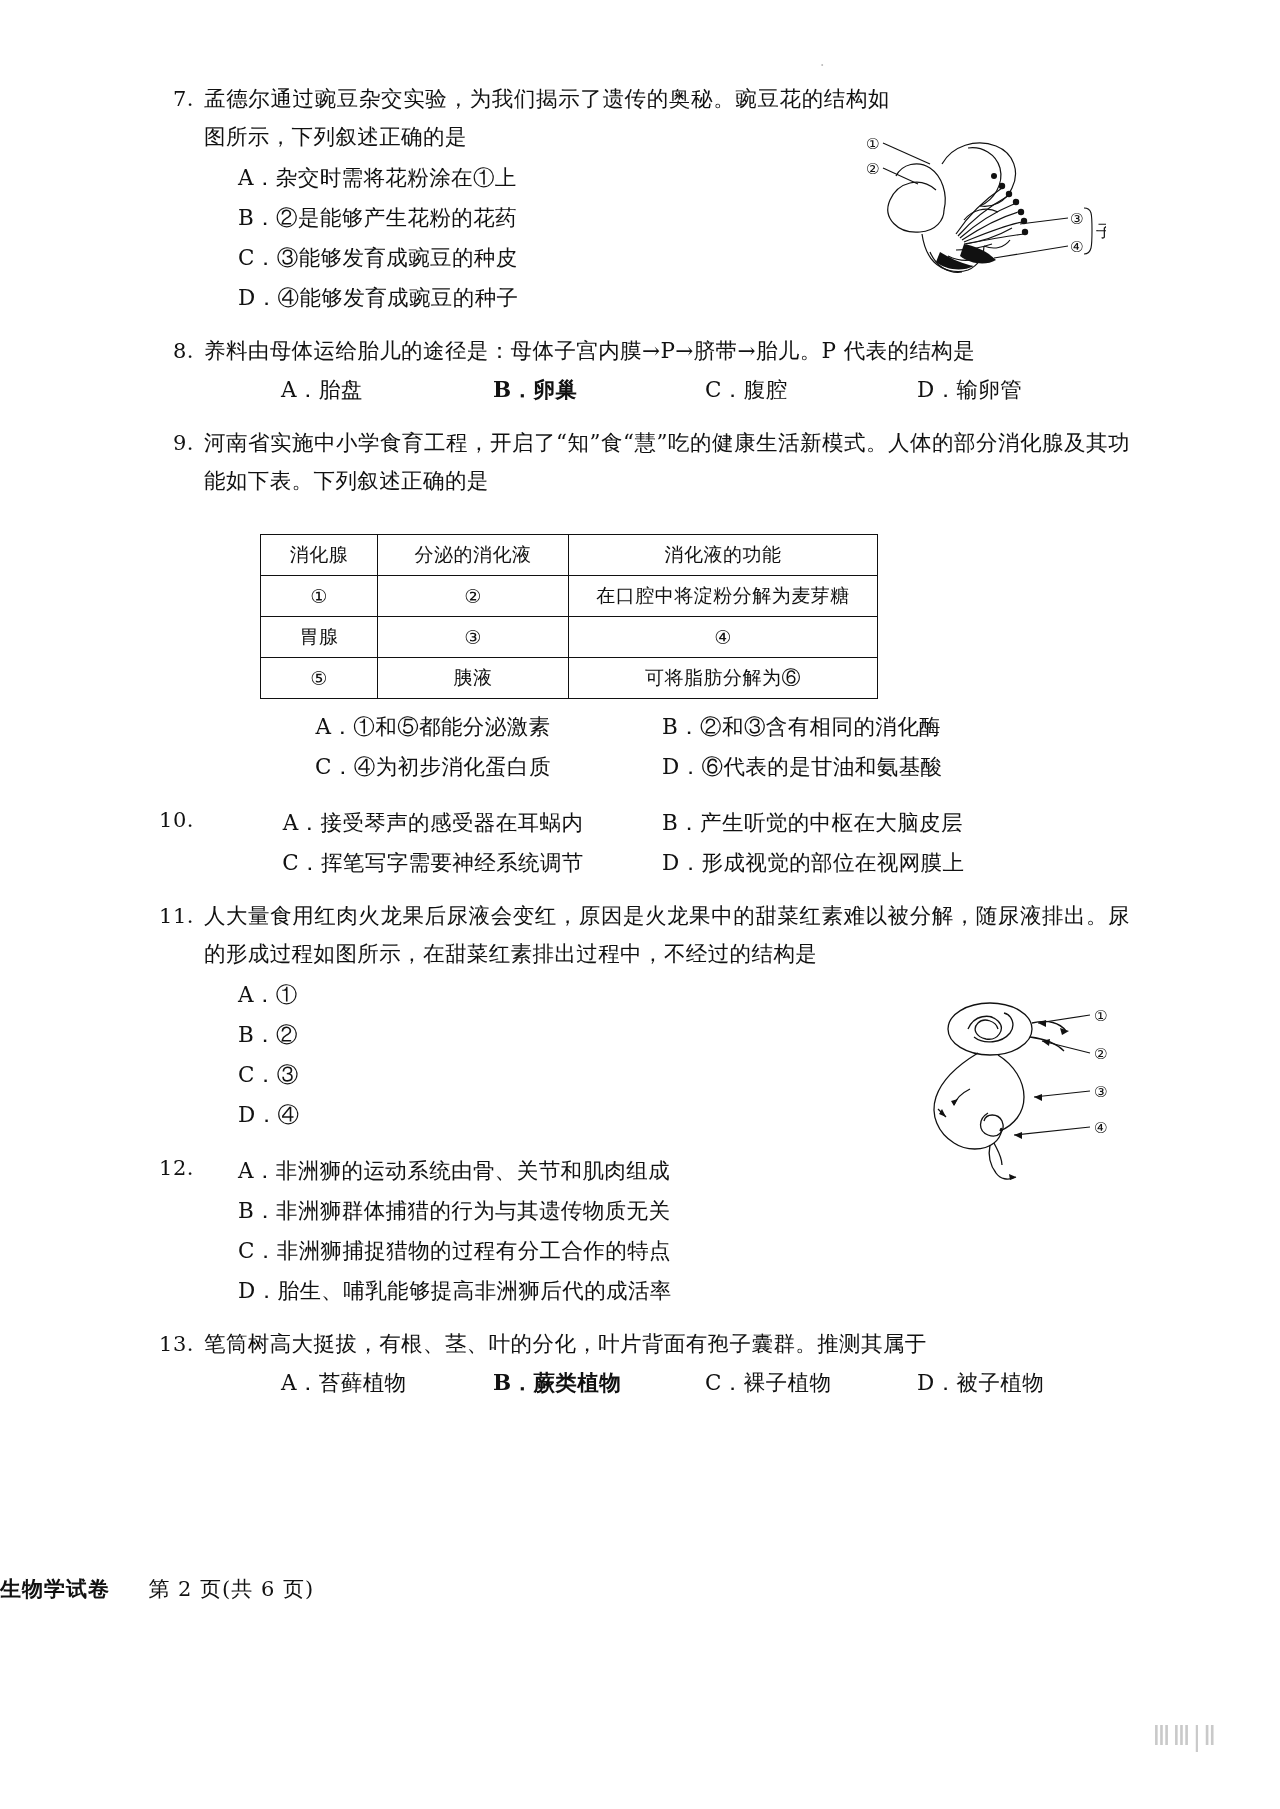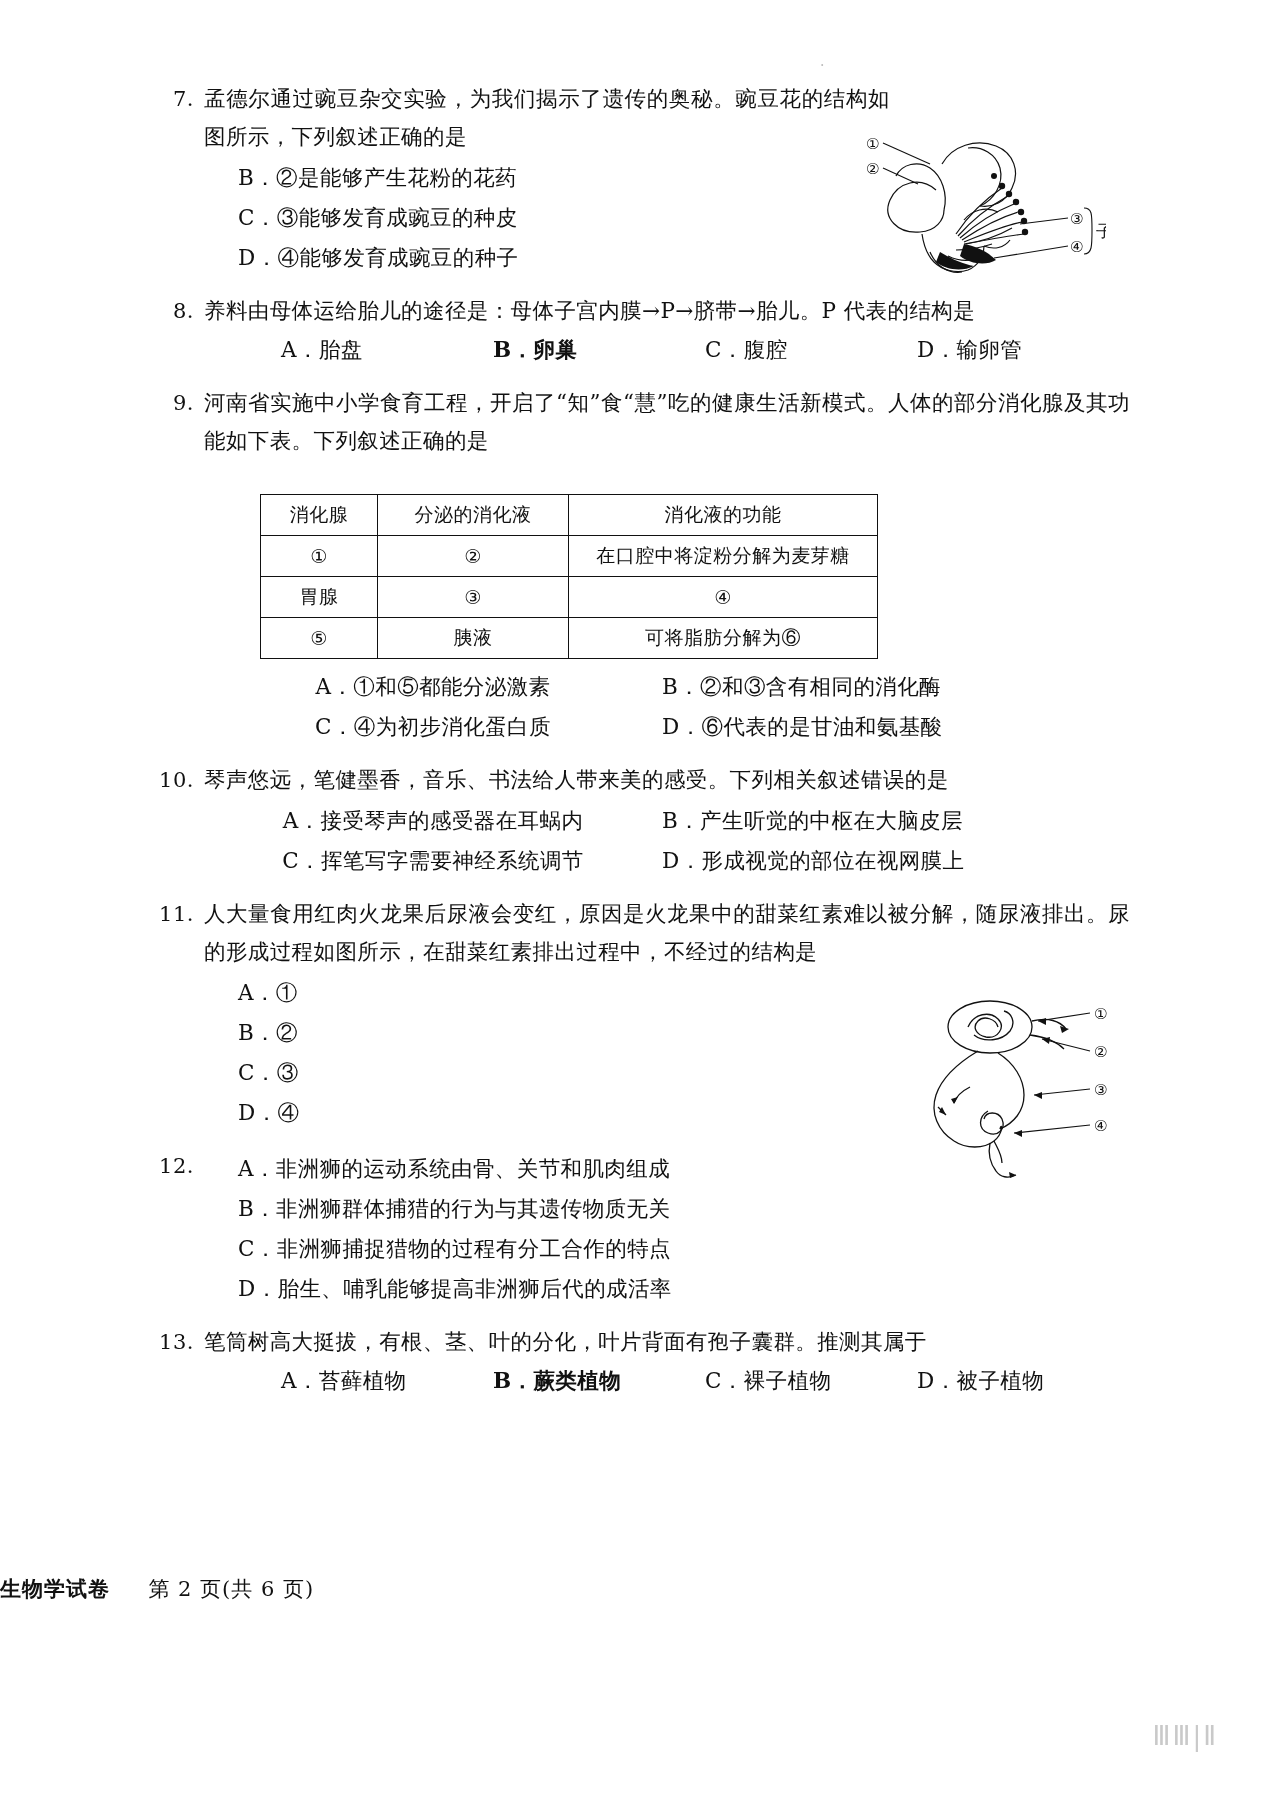--- a/index.html
+++ b/index.html
@@ -157,20 +157,21 @@
 <div class="page">
 
   <div class="top-dot">·</div>
 
   <div class="q">
     <div class="q-head">
       <div class="q-num">7.</div>
       <div class="q-body">
         <div class="q-stem narrow">孟德尔通过豌豆杂交实验，为我们揭示了遗传的奥秘。豌豆花的结构如图所示，下列叙述正确的是</div>
         <div class="opts">
+          <div class="opt">A．杂交时需将花粉涂在①上</div>
           <div class="opt">B．②是能够产生花粉的花药</div>
           <div class="opt">C．③能够发育成豌豆的种皮</div>
           <div class="opt">D．④能够发育成豌豆的种子</div>
         </div>
       </div>
     </div>
 
     <div class="fig fig-flower">
       <svg viewBox="0 0 262 178" width="262" height="178">
         <g fill="none" stroke="#111" stroke-width="1.2">
@@ -291,21 +292,20 @@
           </div>
         </div>
       </div>
     </div>
   </div>
 
   <div class="q">
     <div class="q-head">
       <div class="q-num">10.</div>
       <div class="q-body">
-        <div class="q-stem">琴声悠远，笔健墨香，音乐、书法给人带来美的感受。下列相关叙述错误的是</div>
         <div class="opts opt-2col">
           <div class="opt-row">
             <div class="opt">A．接受琴声的感受器在耳蜗内</div>
             <div class="opt">B．产生听觉的中枢在大脑皮层</div>
           </div>
           <div class="opt-row">
             <div class="opt">C．挥笔写字需要神经系统调节</div>
             <div class="opt">D．形成视觉的部位在视网膜上</div>
           </div>
         </div>

